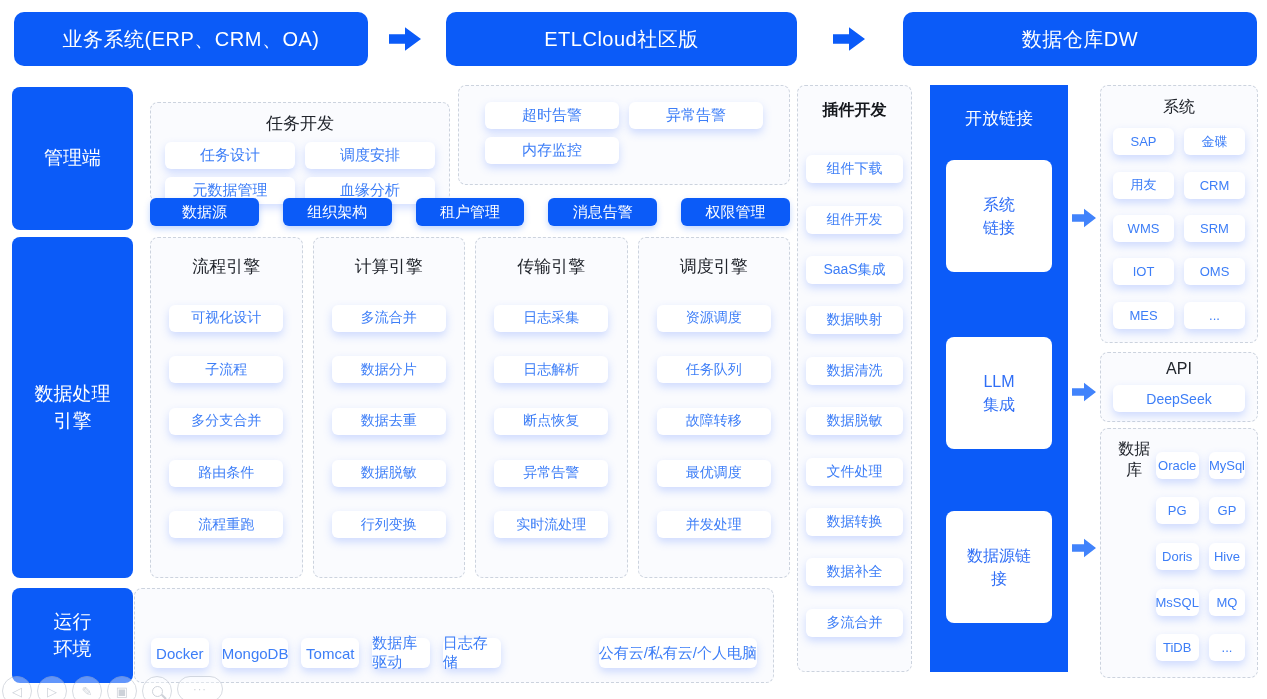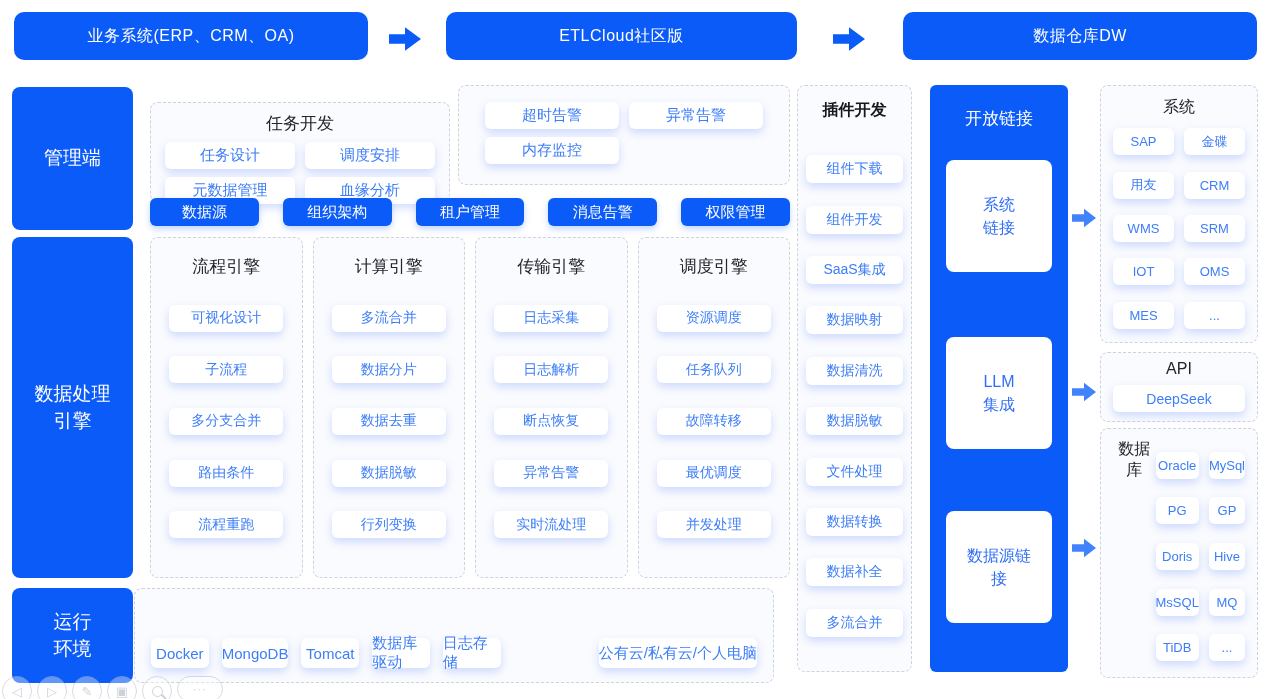--- a/index.html
+++ b/index.html
@@ -8,22 +8,22 @@
     --dash:#ccd3de;
     --panel-bg:#fafbfe;
     --ink:#21252c;
   }
   *{margin:0;padding:0;box-sizing:border-box;}
   html,body{background:#fff;}
   body{font-family:"Liberation Sans","DejaVu Sans",sans-serif;}
   .canvas{position:relative;width:1267px;height:699px;background:#ffffff;overflow:hidden;}
 
   
-  .banner{position:absolute;top:12px;height:48px;background:var(--blue);border-radius:10px;
-    color:#fff;display:flex;align-items:center;justify-content:center;font-size:16px;letter-spacing:.5px;}
+  .banner{position:absolute;top:12px;height:54px;background:var(--blue);border-radius:10px;
+    color:#fff;display:flex;align-items:center;justify-content:center;font-size:20px;letter-spacing:.5px;}
   #banner-source{left:14px;width:354px;}
   #banner-etl{left:446px;width:351px;}
   #banner-dw{left:903px;width:354px;}
   .block-arrow{position:absolute;background:var(--blue);
     clip-path:polygon(0 33%,50% 33%,50% 8%,100% 50%,50% 92%,50% 67%,0 67%);}
   #arrow-flow-1{left:389px;top:25px;width:32px;height:28px;}
   #arrow-flow-2{left:833px;top:25px;width:32px;height:28px;}
 
   
   .rail{position:absolute;left:12px;width:121px;background:var(--blue);border-radius:8px;color:#fff;
@@ -67,21 +67,21 @@
   #runtime-wide .chip{height:30px;font-size:15px;}
 
   
   #panel-plugin{left:797px;top:85px;width:115px;height:587px;padding:14px 9px 12px;display:flex;flex-direction:column;}
   #panel-plugin .panel-title{font-size:16px;font-weight:700;color:#14171c;}
   #plugin-items{flex:1;display:flex;flex-direction:column;justify-content:space-evenly;align-items:center;margin-top:12px;}
   #plugin-items .chip{width:97px;height:28px;}
 
   
   #col-openlink{position:absolute;left:930px;top:85px;width:138px;height:587px;background:var(--blue);
-    border-radius:6px;display:flex;flex-direction:column;align-items:center;}
+    border-radius:0;display:flex;flex-direction:column;align-items:center;}
   #openlink-title{margin-top:22px;color:#fff;font-size:17px;}
   .white-box{width:106px;height:112px;background:#fff;border-radius:8px;color:#2f6ef6;font-size:16px;
     display:flex;align-items:center;justify-content:center;text-align:center;line-height:1.45;white-space:pre-line;}
   #whitebox-system{margin-top:30px;}
   #whitebox-llm{margin-top:65px;}
   #whitebox-datasource{margin-top:62px;}
 
   
   .small-arrow{background:#4183fb;}
   #arrow-r1{left:1072px;top:207px;width:24px;height:22px;}

